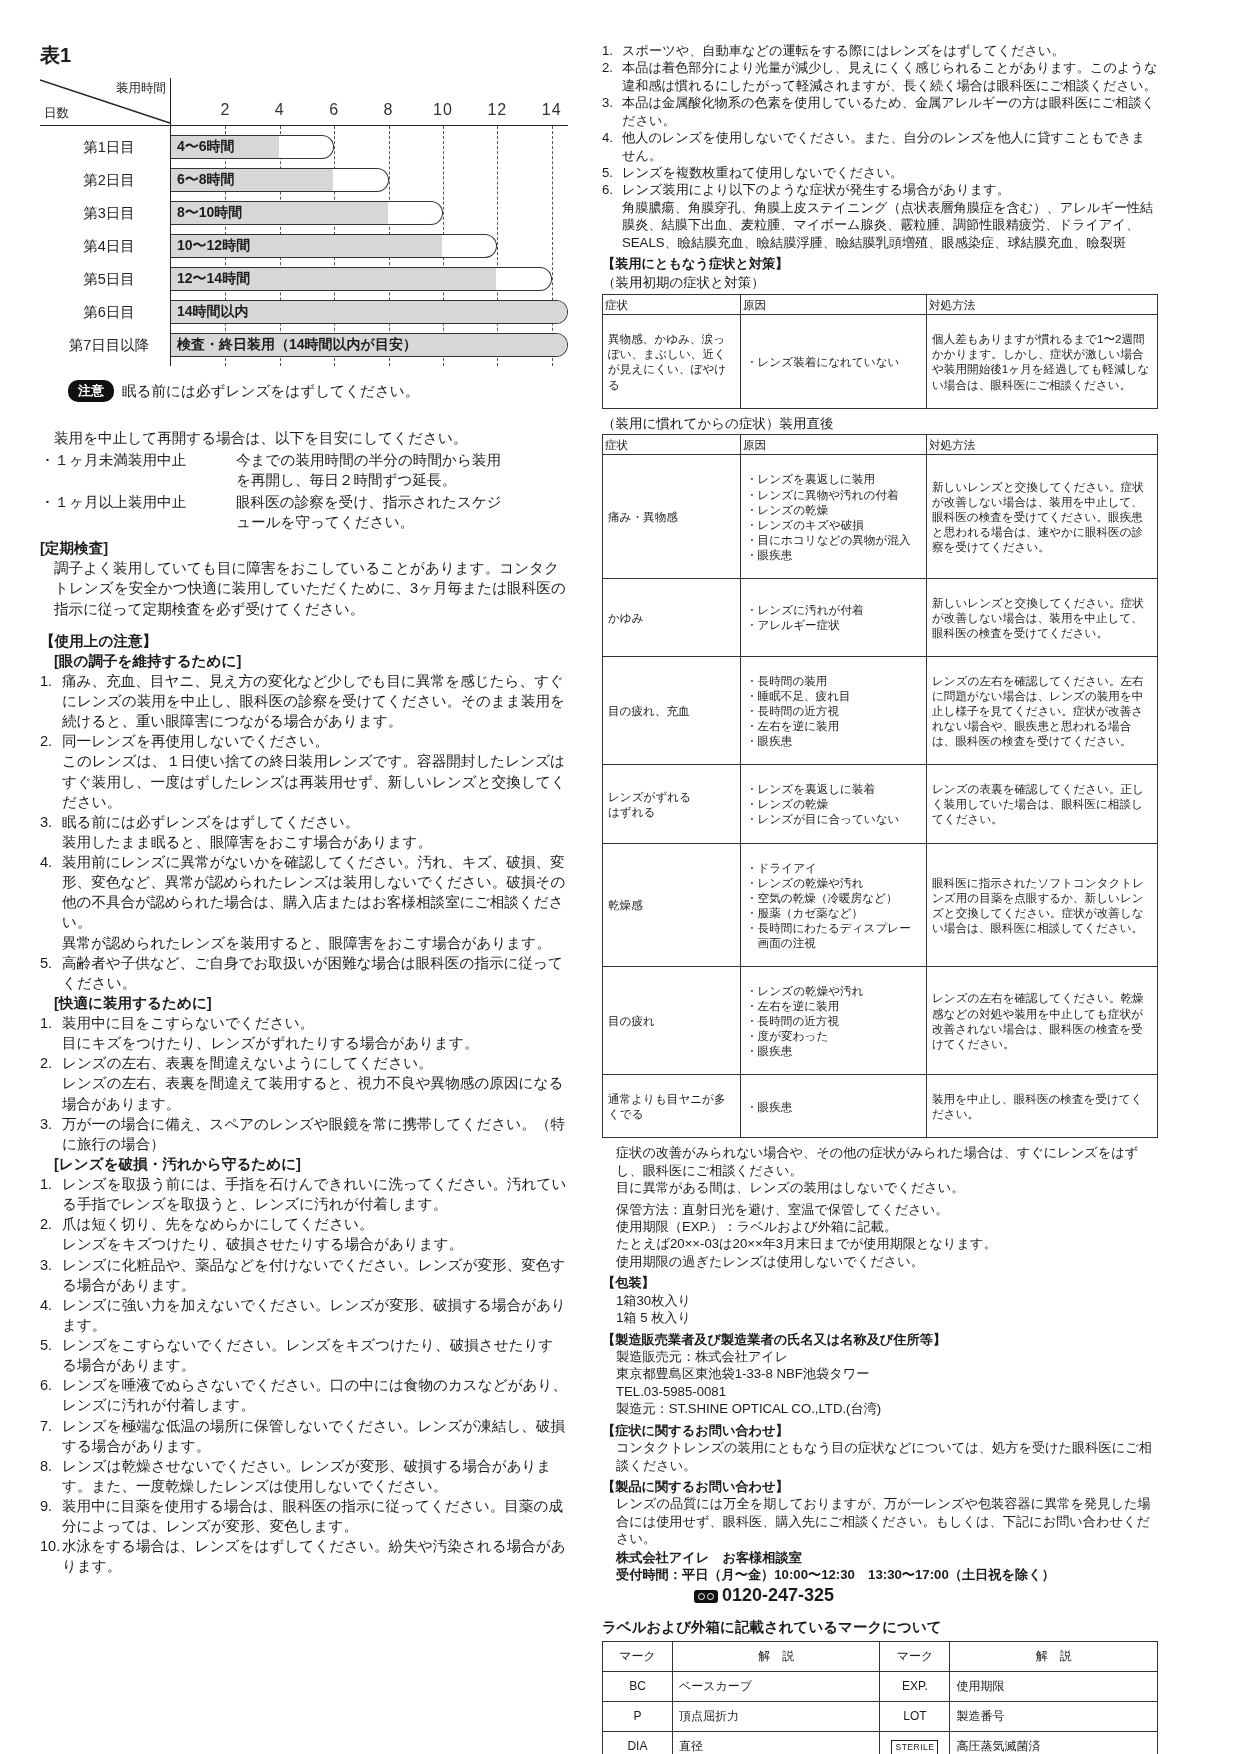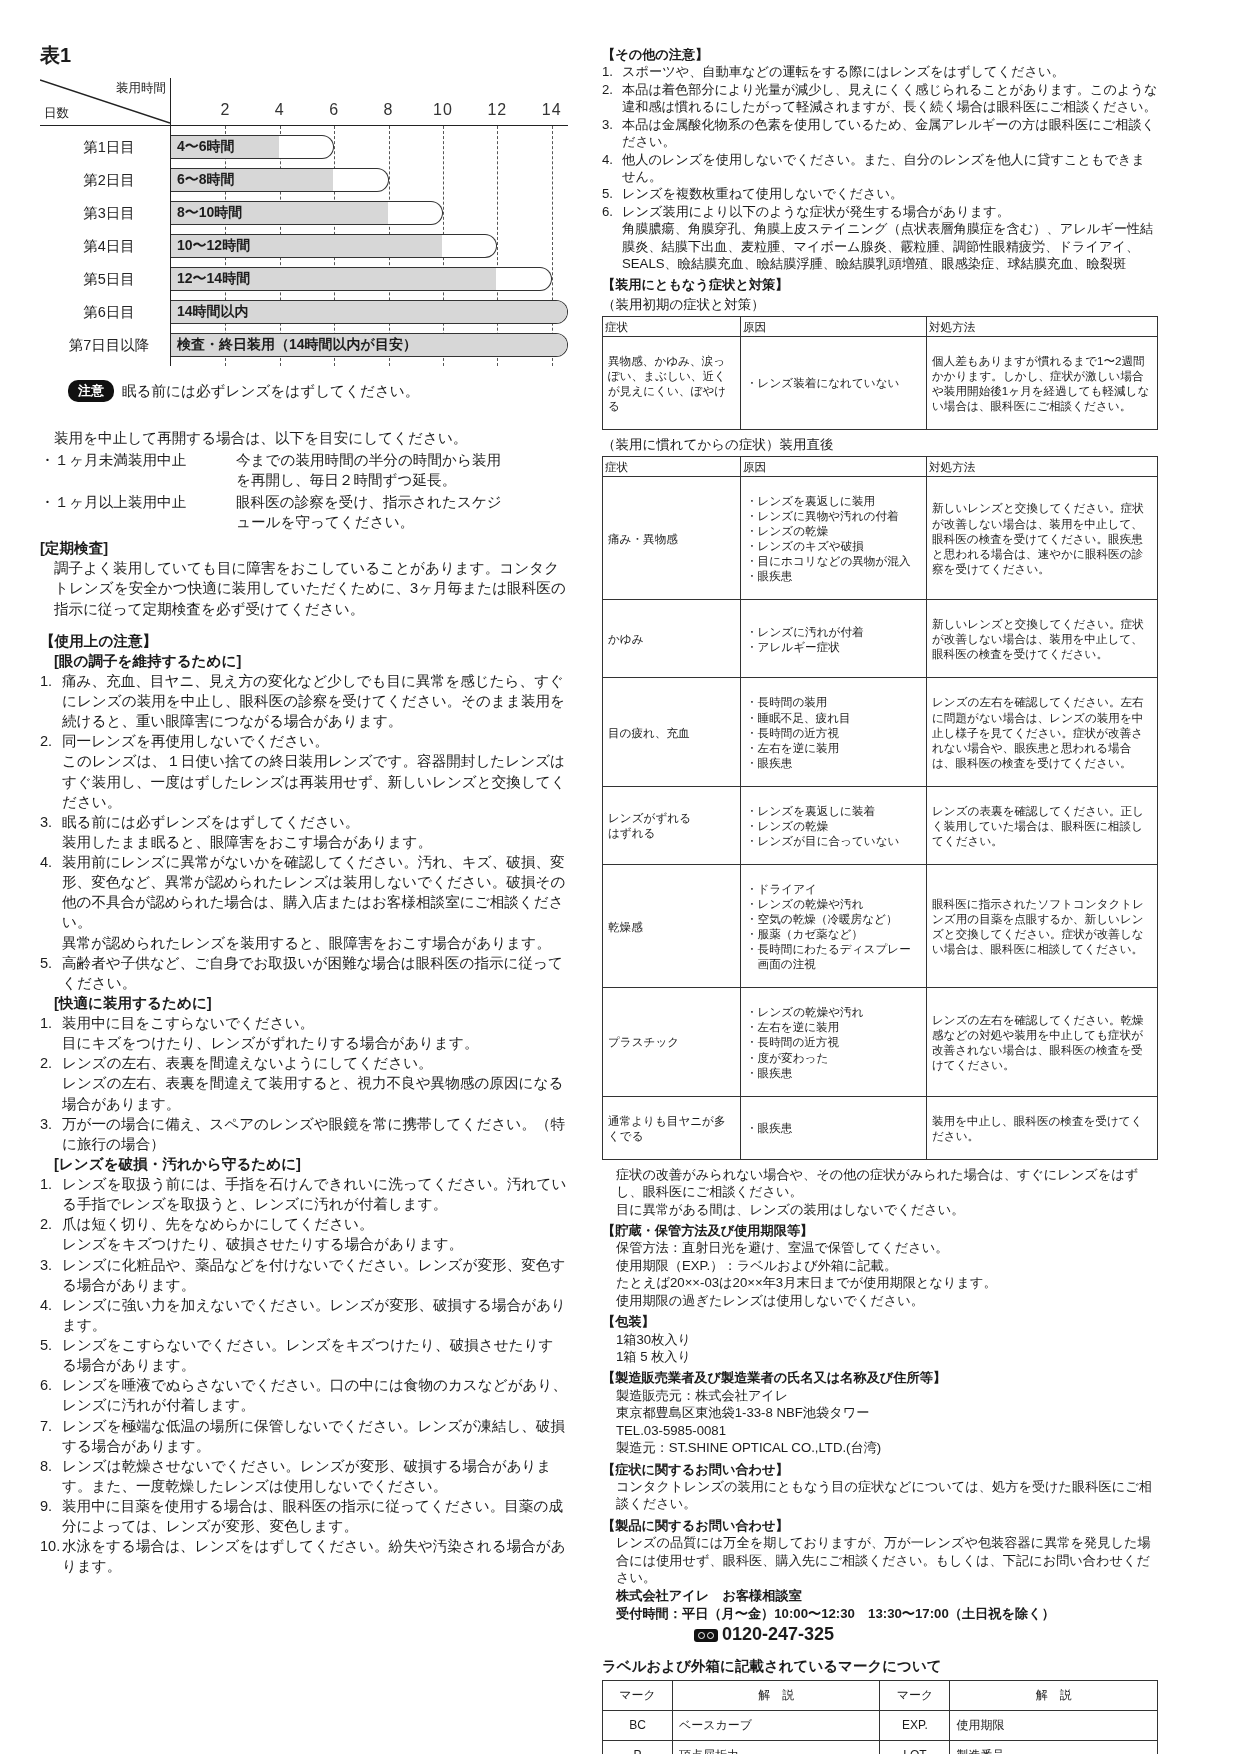--- a/index.html
+++ b/index.html
@@ -306,21 +306,20 @@
       <div class="num-item">
           <span class="n">10.</span>
           <span class="t">水泳をする場合は、レンズをはずしてください。紛失や汚染される場合があります。</span>
         </div>
     </div>
   </div>
 
   <div class="col-right">
 
     <div>
-      <div class="sec-heading">【その他の注意】</div>
       <div class="num-item">
           <span class="n">1.</span>
           <span class="t">スポーツや、自動車などの運転をする際にはレンズをはずしてください。</span>
         </div>
       <div class="num-item">
           <span class="n">2.</span>
           <span class="t">本品は着色部分により光量が減少し、見えにくく感じられることがあります。このような違和感は慣れるにしたがって軽減されますが、長く続く場合は眼科医にご相談ください。</span>
         </div>
       <div class="num-item">
           <span class="n">3.</span>
@@ -408,41 +407,40 @@
             <td class="lines">乾燥感</td>
             <td class="cell-cause lines">・ドライアイ
 ・レンズの乾燥や汚れ
 ・空気の乾燥（冷暖房など）
 ・服薬（カゼ薬など）
 ・長時間にわたるディスプレー
 　画面の注視</td>
             <td>眼科医に指示されたソフトコンタクトレンズ用の目薬を点眼するか、新しいレンズと交換してください。症状が改善しない場合は、眼科医に相談してください。</td>
           </tr>
           <tr>
-            <td class="lines">プラスチック</td>
+            <td class="lines">目の疲れ</td>
             <td class="cell-cause lines">・レンズの乾燥や汚れ
 ・左右を逆に装用
 ・長時間の近方視
 ・度が変わった
 ・眼疾患</td>
             <td>レンズの左右を確認してください。乾燥感などの対処や装用を中止しても症状が改善されない場合は、眼科医の検査を受けてください。</td>
           </tr>
           <tr>
             <td class="lines">通常よりも目ヤニが多くでる</td>
             <td class="cell-cause lines">・眼疾患</td>
             <td>装用を中止し、眼科医の検査を受けてください。</td>
           </tr>
         </tbody>
       </table>
       <div class="footer-note lines">症状の改善がみられない場合や、その他の症状がみられた場合は、すぐにレンズをはずし、眼科医にご相談ください。
 目に異常がある間は、レンズの装用はしないでください。</div>
     </div>
 
     <div>
-      <div class="sec-heading">【貯蔵・保管方法及び使用期限等】</div>
       <div class="indent lines">保管方法：直射日光を避け、室温で保管してください。
 使用期限（EXP.）：ラベルおよび外箱に記載。
 たとえば20××-03は20××年3月末日までが使用期限となります。
 使用期限の過ぎたレンズは使用しないでください。</div>
     </div>
 
     <div>
       <div class="sec-heading">【包装】</div>
       <div class="indent lines">1箱30枚入り
 1箱 5 枚入り</div>

